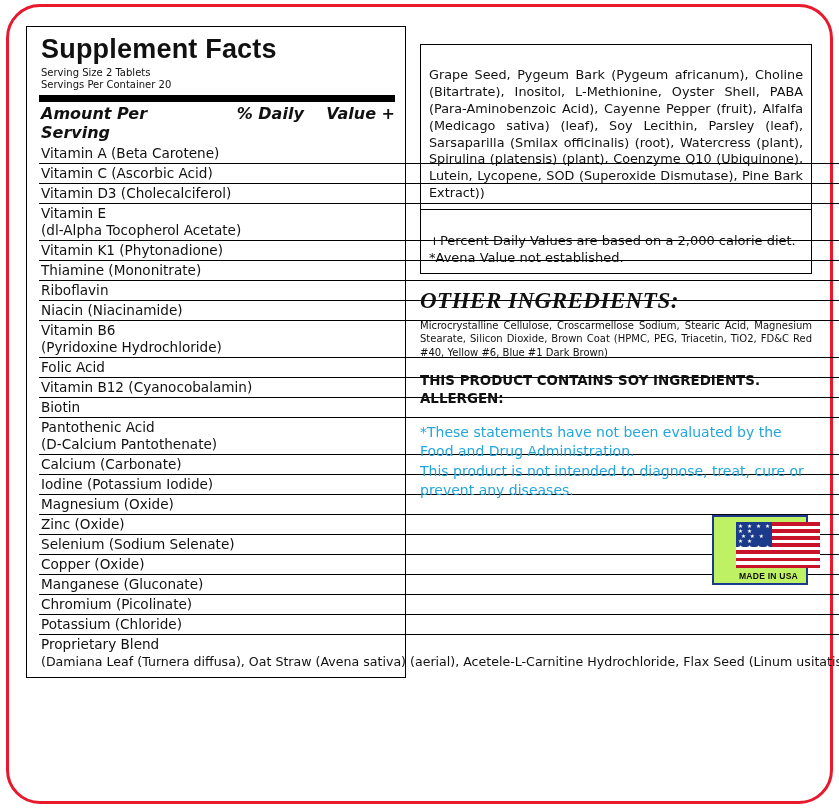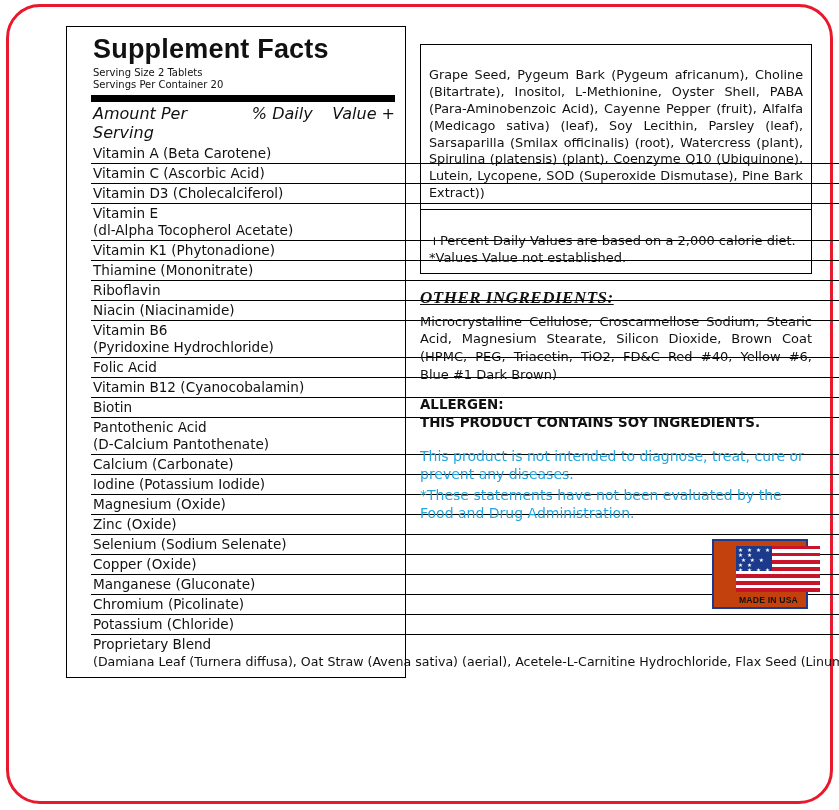--- a/index.html
+++ b/index.html
@@ -41,23 +41,22 @@
   }
   .col-right {
     width: 392px;
     flex: 0 0 392px;
     padding-top: 18px;
   }
 
   
   .panel {
     border: 1.5px solid #000;
-    padding: 6px 10px 8px 24px;
-    box-sizing: border-box;
-    margin-left: 40px;
+    padding: 6px 10px 8px 12px;
+    box-sizing: border-box;
   }
   .sf-title {
     font-family: "Liberation Sans", sans-serif;
     font-size: 27px;
     font-weight: bold;
     letter-spacing: .2px;
     line-height: 1.05;
     margin: 2px 0 4px 2px;
   }
   .sf-serving {
@@ -67,21 +66,21 @@
     margin-left: 2px;
   }
   .rule-thick {
     border-top: 7px solid #000;
     margin: 4px 0 0 0;
   }
   .hdr-row {
     display: flex;
     align-items: flex-start;
     font-style: italic;
-    font-weight: normal;
+    font-weight: bold;
     font-size: 16px;
     padding: 2px 0 2px 2px;
     font-family: "DejaVu Sans", sans-serif;
   }
   .hdr-row .c1 { flex: 1 1 auto; }
   .hdr-row .c2 { width: 96px; text-align: right; }
   .hdr-row .c3 { width: 96px; text-align: right; }
 
   table.nutri {
     width: 100%;
@@ -122,27 +121,26 @@
     border-top: none;
     padding: 23px 8px 6px 8px;
     font-size: 13px;
     line-height: 1.3;
     box-sizing: border-box;
   }
   .other-title {
     font-family: "Liberation Serif", serif;
     font-style: italic;
     font-weight: bold;
-    font-size: 17px;
+    font-size: 23px;
     letter-spacing: .5px;
     margin: 14px 0 5px 0;
-    text-decoration: underline;
   }
   .other-body {
-    font-size: 13px;
+    font-size: 10px;
     line-height: 1.35;
     text-align: justify;
   }
   .allergen {
     margin-top: 13px;
     font-size: 13.4px;
     font-weight: bold;
     line-height: 1.3;
   }
   .disclaimer {
@@ -157,21 +155,21 @@
   
   .flag-wrap {
     margin-top: 16px;
     display: flex;
     justify-content: flex-end;
     padding-right: 4px;
   }
   .flag-badge {
     width: 96px;
     border: 2px solid #1b3a8c;
-    background: #c2410c;
+    background: #bef264;
     padding: 5px 5px 2px 22px;
     box-sizing: border-box;
   }
   .flag {
     position: relative;
     width: 84px;
     height: 46px;
     background: #ffffff;
     overflow: hidden;
   }
@@ -342,34 +340,34 @@
       </table>
     </div>
   </div>
 
   <div class="col-right">
 
     <div class="ri-box">Grape Seed, Pygeum Bark (Pygeum africanum), Choline (Bitartrate), Inositol, L-Methionine, Oyster Shell, PABA (Para-Aminobenzoic Acid), Cayenne Pepper (fruit), Alfalfa (Medicago sativa) (leaf), Soy Lecithin, Parsley (leaf), Sarsaparilla (Smilax officinalis) (root), Watercress (plant), Spirulina (platensis) (plant), Coenzyme Q10 (Ubiquinone), Lutein, Lycopene, SOD (Superoxide Dismutase), Pine Bark Extract))</div>
 
     <div class="dv-note">
       <div>+Percent Daily Values are based on a 2,000 calorie diet.</div>
-      <div>*Values Value not established.</div>
+      <div>*Avena Value not established.</div>
     </div>
 
     <div class="other-title">OTHER INGREDIENTS:</div>
     <div class="other-body">Microcrystalline Cellulose, Croscarmellose Sodium, Stearic Acid, Magnesium Stearate, Silicon Dioxide, Brown Coat (HPMC, PEG, Triacetin, TiO2, FD&amp;C Red #40, Yellow #6, Blue #1 Dark Brown)</div>
 
     <div class="allergen">
+      <div>THIS PRODUCT CONTAINS SOY INGREDIENTS.</div>
       <div>ALLERGEN:</div>
-      <div>THIS PRODUCT CONTAINS SOY INGREDIENTS.</div>
     </div>
 
     <div class="disclaimer">
+      <p>*These statements have not been evaluated by the Food and Drug Administration.</p>
       <p>This product is not intended to diagnose, treat, cure or prevent any diseases.</p>
-      <p>*These statements have not been evaluated by the Food and Drug Administration.</p>
     </div>
 
     <div class="flag-wrap">
       <div class="flag-badge">
         <div class="flag">
           <div class="stripe" style="top:0px"></div>
           <div class="stripe" style="top:7.08px"></div>
           <div class="stripe" style="top:14.16px"></div>
           <div class="stripe" style="top:21.24px"></div>
           <div class="stripe" style="top:28.32px"></div>

